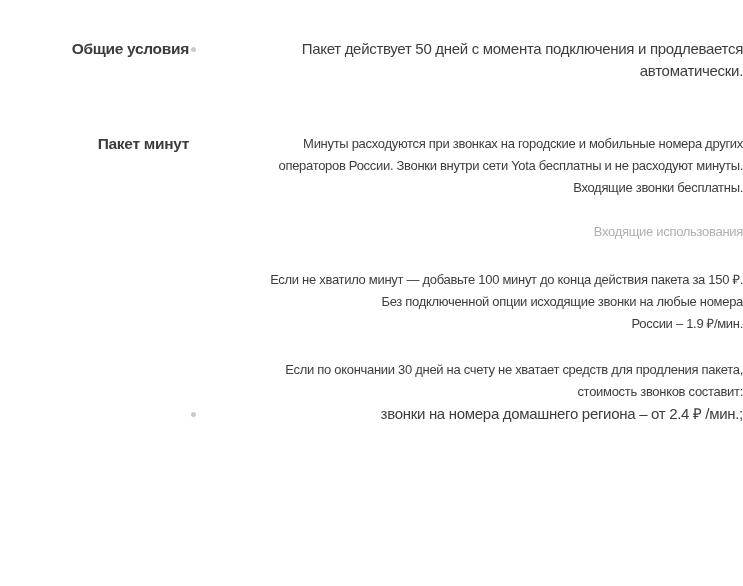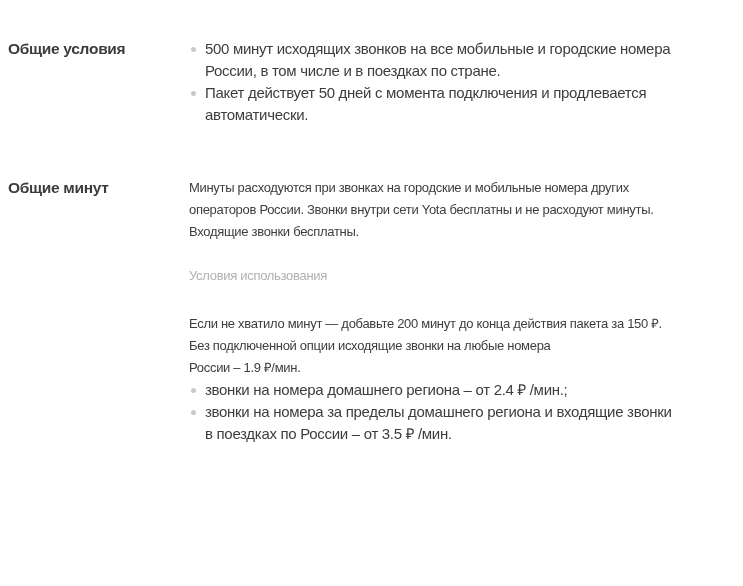--- a/index.html
+++ b/index.html
@@ -14,20 +14,21 @@
     font-family: "Liberation Sans", sans-serif;
     color: #3d3d3d;
     letter-spacing: -0.3px;
   }
   .page {
     box-sizing: border-box;
     width: 743px;
     height: 490px;
     padding-top: 38px;
     overflow: hidden;
+    text-align: right;
   }
   .row {
     display: flex;
     align-items: flex-start;
   }
   .row + .row {
     margin-top: 51px;
   }
   .label-col {
     flex: none;
@@ -84,39 +85,37 @@
 </style>
 </head>
 <body>
 
 <div class="page">
 
   <section class="row">
     <div class="label-col">Общие условия</div>
     <div class="content-col">
       <ul class="bullet-list">
-        <li>500 минут исходящих звонков на все мобильные и городские номера
-России, в том числе и в поездках по стране.</li>
         <li>Пакет действует 50 дней с момента подключения и продлевается
 автоматически.</li>
       </ul>
     </div>
   </section>
 
   <section class="row">
-    <div class="label-col">Общие минут</div>
+    <div class="label-col">Пакет минут</div>
     <div class="content-col">
       <p class="para">Минуты расходуются при звонках на городские и мобильные номера других
 операторов России. Звонки внутри сети Yota бесплатны и не расходуют минуты.
 Входящие звонки бесплатны.</p>
-      <p class="para para--subheading">Условия использования</p>
-      <p class="para para--option">Если не хватило минут — добавьте 200 минут до конца действия пакета за 150 ₽.
+      <p class="para para--subheading">Входящие использования</p>
+      <p class="para para--option">Если не хватило минут — добавьте 100 минут до конца действия пакета за 150 ₽.
 Без подключенной опции исходящие звонки на любые номера
 России – 1.9 ₽/мин.</p>
+      <p class="para para--renewal">Если по окончании 30 дней на счету не хватает средств для продления пакета,
+стоимость звонков составит:</p>
       <ul class="bullet-list">
         <li>звонки на номера домашнего региона – от 2.4 ₽ /мин.;</li>
-        <li>звонки на номера за пределы домашнего региона и входящие звонки
-в поездках по России – от 3.5 ₽ /мин.</li>
       </ul>
     </div>
   </section>
 
 </div>
 
 </body></html>

